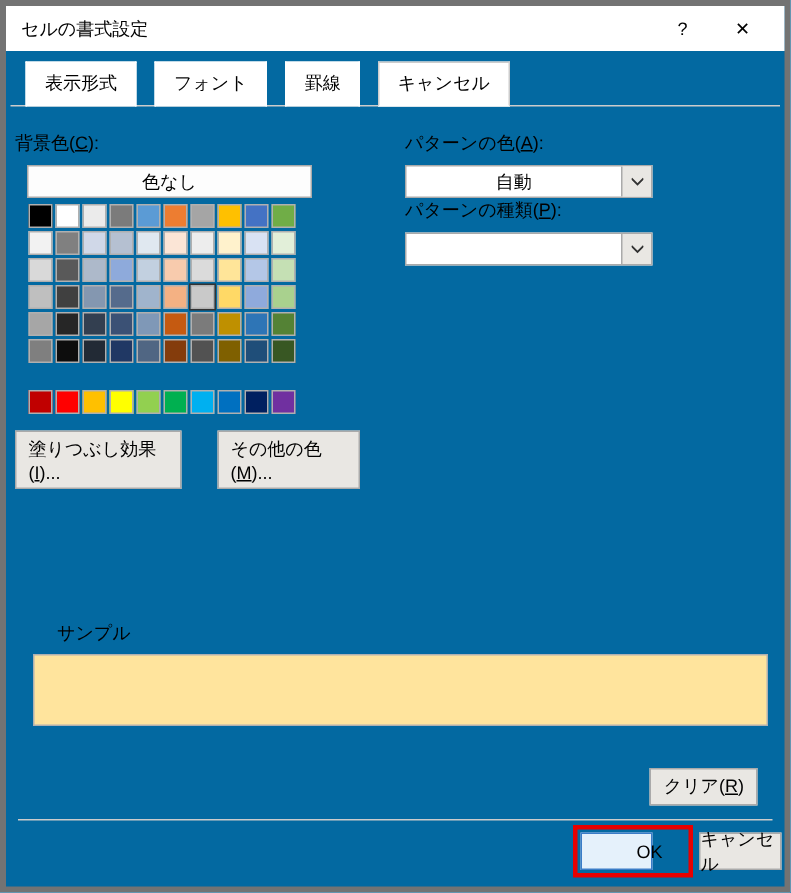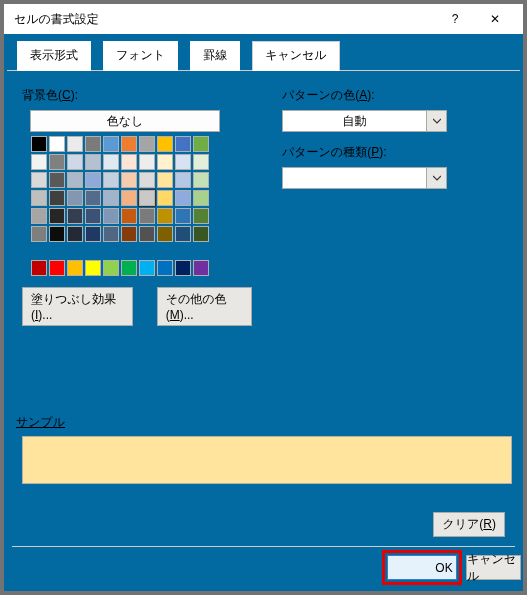--- a/index.html
+++ b/index.html
@@ -4,39 +4,39 @@
 <style>
 * { box-sizing: border-box; font-family: "Yu Gothic UI", "Meiryo", sans-serif; font-size: 12px; }
 body { margin: 0; background: #fff; }
 .window { width: 527px; height: 595px; border: 4px solid #737373; background: #0369a1; position: relative; }
 .titlebar { height: 30px; display: flex; align-items: center; padding: 0 8px; background: #fff; }
 .titlebar .title { flex: 1; padding-left: 2px; }
 .titlebar .help, .titlebar .close { width: 40px; height: 30px; display: flex; align-items: center; justify-content: center; }
 .tabs { display: flex; padding: 6px 10px 0 10px; gap: 12px; border-bottom: 1px solid #ccc; margin: 0 3px; }
 .tab { padding: 5px 12px 6px 12px; border: 1px solid #fff; border-bottom: none; cursor: default; position: relative; top: 1px; background: #fff; }
 .tab.active { border: 1px solid #ccc; border-bottom: 1px solid #fff; background: #fff; }
-.content { padding: 10px 18px; display: flex; gap: 30px; }
+.content { padding: 10px 6px; display: flex; gap: 30px; }
 .left { width: 230px; }
 .right { flex: 1; }
 .label { margin: 6px 0 6px 0; }
 .nocolor-btn { width: 190px; height: 22px; border: 1px solid #aaa; background: #fdfdfd; display: flex; align-items: center; justify-content: center; margin-bottom: 3px; margin-left: 8px; }
 .swatches { display: grid; grid-template-columns: repeat(10, 18px); grid-auto-rows: 18px; gap: 0; margin-left: 8px; }
 .swatches2 { margin-top: 16px; }
 .sw { width: 16px; height: 16px; border: 1px solid #b0b0b0; margin: 1px; }
 .sw.sel { outline: 1px solid #333; outline-offset: 0; }
 .btnrow { display: flex; gap: 24px; margin-top: 10px; }
 .btn { border: 1px solid #aaa; background: #e9e7e3; padding: 3px 8px; cursor: default; }
 .select { display: flex; width: 165px; height: 22px; border: 1px solid #aaa; background: #fff; margin-top: 2px; }
 .select .val { flex: 1; display: flex; align-items: center; justify-content: center; }
 .select .arr { width: 20px; border-left: 1px solid #aaa; background: #e9e7e3; display: flex; align-items: center; justify-content: center; }
-.sample-label { position: absolute; left: 12px; top: 410px; text-decoration: underline; }
+.sample-label { position: absolute; left: 34px; top: 410px; }
 .sample-box { position: absolute; left: 18px; top: 432px; width: 490px; height: 48px; background: #ffe49d; border: 1px solid #b0b0b0; }
 .clear-row { position: absolute; right: 18px; top: 508px; padding-left: 21px; }
 .bottom-sep { position: absolute; left: 8px; right: 8px; top: 542px; border-top: 1px solid #ccc; }
-.ok-btn { position: absolute; left: 383px; top: 551px; width: 70px; height: 25px; border: 1px solid #3a7cc7; background: #e5f1fb; display: flex; align-items: center; justify-content: center; cursor: default; padding-left: 44px; }
+.ok-btn { position: absolute; left: 383px; top: 551px; width: 48px; height: 25px; border: 1px solid #3a7cc7; background: #e5f1fb; display: flex; align-items: center; justify-content: center; cursor: default; padding-left: 44px; }
 .ok-highlight { position: absolute; left: 378px; top: 546px; width: 80px; height: 35px; border: 3px solid #e80000; pointer-events: none; }
 .cancel-btn { position: absolute; left: 462px; top: 551px; width: 55px; height: 25px; border: 1px solid #aaa; background: #e9e7e3; display: flex; align-items: center; justify-content: center; cursor: default; }
 .u { text-decoration: underline; }
 </style>
 </head>
 <body>
 
 <div class="window">
   <div class="titlebar">
     <div class="title">セルの書式設定</div>
@@ -143,21 +143,21 @@
     <div class="right">
       <div class="label"><span>パターンの色(<span class="u">A</span>):</span></div>
       <div class="select">
         <div class="val">自動</div>
         <div class="arr">
             <svg width="8" height="8">
               <path d="M0 2 L4 6 L8 2" fill="none" stroke="#333" stroke-width="1.2"></path>
             </svg>
           </div>
       </div>
-      <div class="label" style="margin-top:12px"><span>パターンの種類(<span class="u">P</span>):</span></div>
+      <div class="label" style="margin-top:0"><span>パターンの種類(<span class="u">P</span>):</span></div>
       <div class="select">
         <div class="val"></div>
         <div class="arr">
             <svg width="8" height="8">
               <path d="M0 2 L4 6 L8 2" fill="none" stroke="#333" stroke-width="1.2"></path>
             </svg>
           </div>
       </div>
     </div>
   </div>

